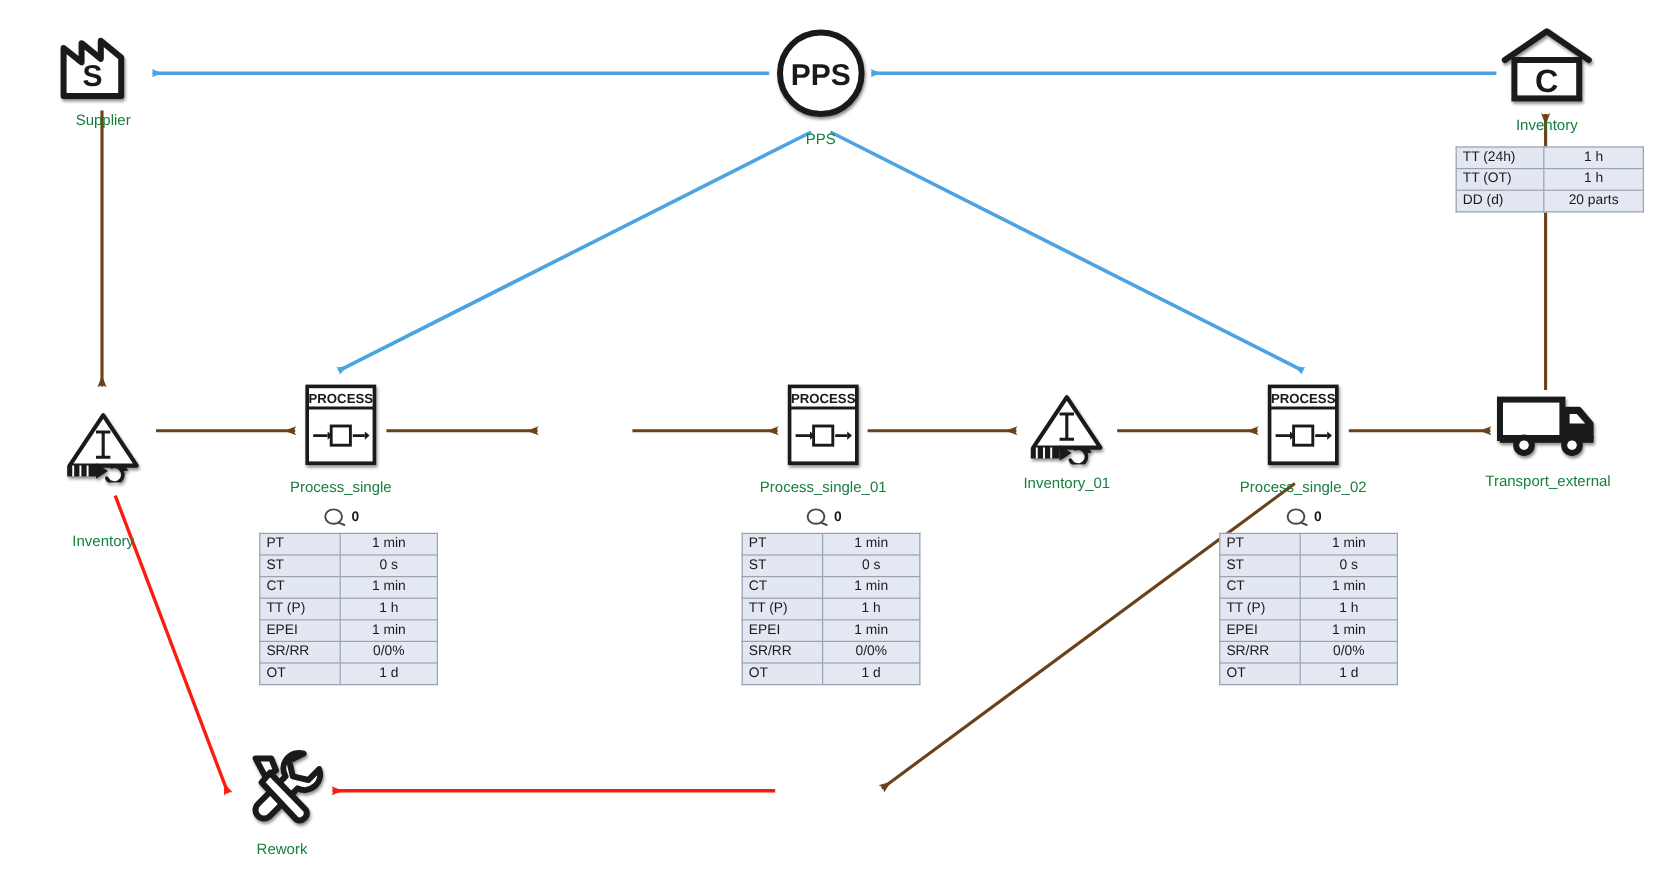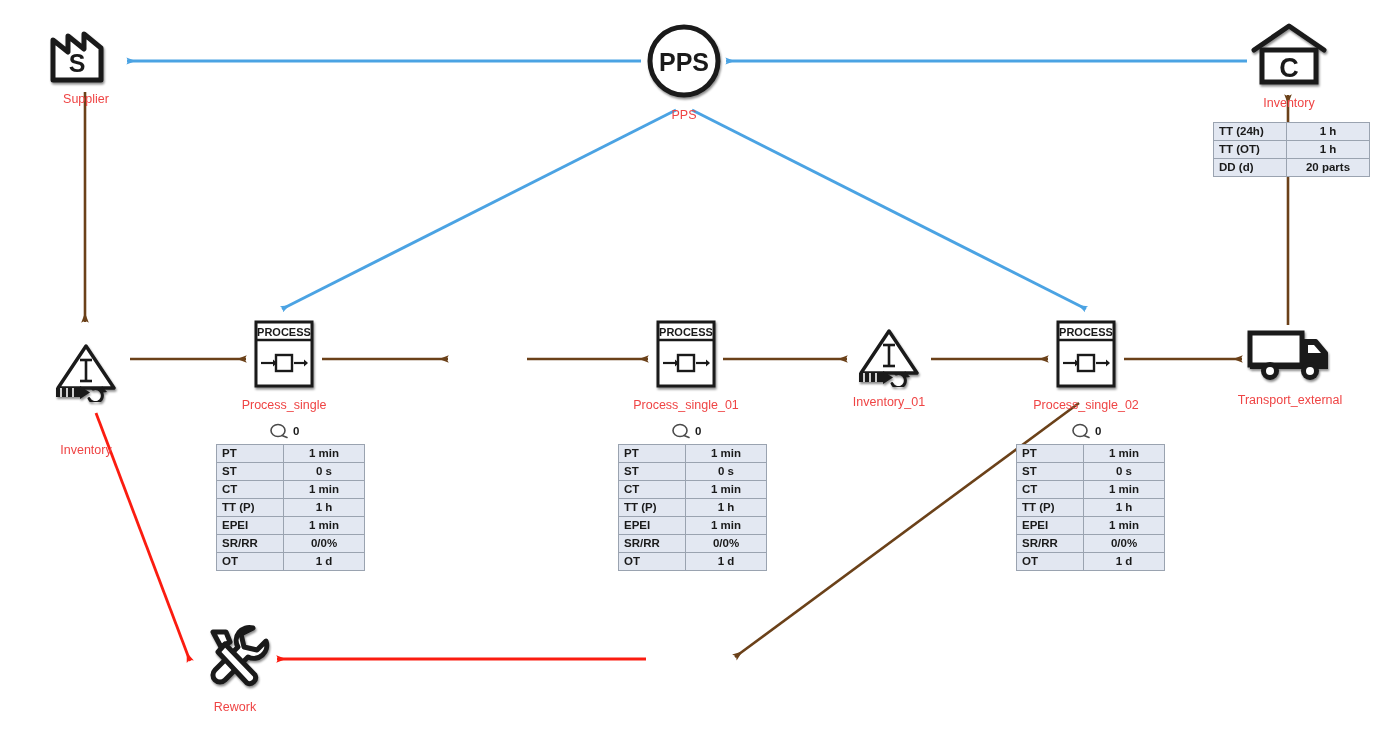--- a/index.html
+++ b/index.html
@@ -5,30 +5,30 @@
   html,body{margin:0;padding:0;background:#ffffff;}
   body{
     font-family:"Liberation Sans", sans-serif;
     width:1394px;height:747px;position:relative;overflow:hidden;
     color:#222;
   }
   #canvas{position:absolute;inset:0;width:1394px;height:747px;}
   #flows{position:absolute;left:0;top:0;width:1394px;height:747px;pointer-events:none;}
 
   .node{position:absolute;display:flex;flex-direction:column;align-items:center;}
-  .node-label{font-size:12.5px;color:#ef4444;white-space:nowrap;margin-top:5px;line-height:13px;text-align:center;}
+  .node-label{font-size:12.5px;color:#15803d;white-space:nowrap;margin-top:5px;line-height:13px;text-align:center;}
   .node-label.wrap{white-space:normal;width:130px;}
 
   .icon-wrap{position:relative;display:block;filter:drop-shadow(1.5px 2px 1.2px rgba(0,0,0,0.45));}
 
   
   .dtable{position:absolute;border-collapse:collapse;background:#e2e7f1;}
   .dtable td{
     border:1px solid #9aa3b0;
-    font-size:11.5px;font-weight:bold;color:#1a1a1a;
+    font-size:11.5px;font-weight:normal;color:#1a1a1a;
     height:17px;padding:0 5px;line-height:17px;
   }
   .dtable td.k{width:57px;text-align:left;background:#e2e7f1;}
   .dtable td.v{width:70px;text-align:center;background:#e3e8f2;}
 
   .proc-table td.k{width:56px;}
   .proc-table td.v{width:70px;}
 
   .cust-table td.k{width:62px;}
   .cust-table td.v{width:72px;}

